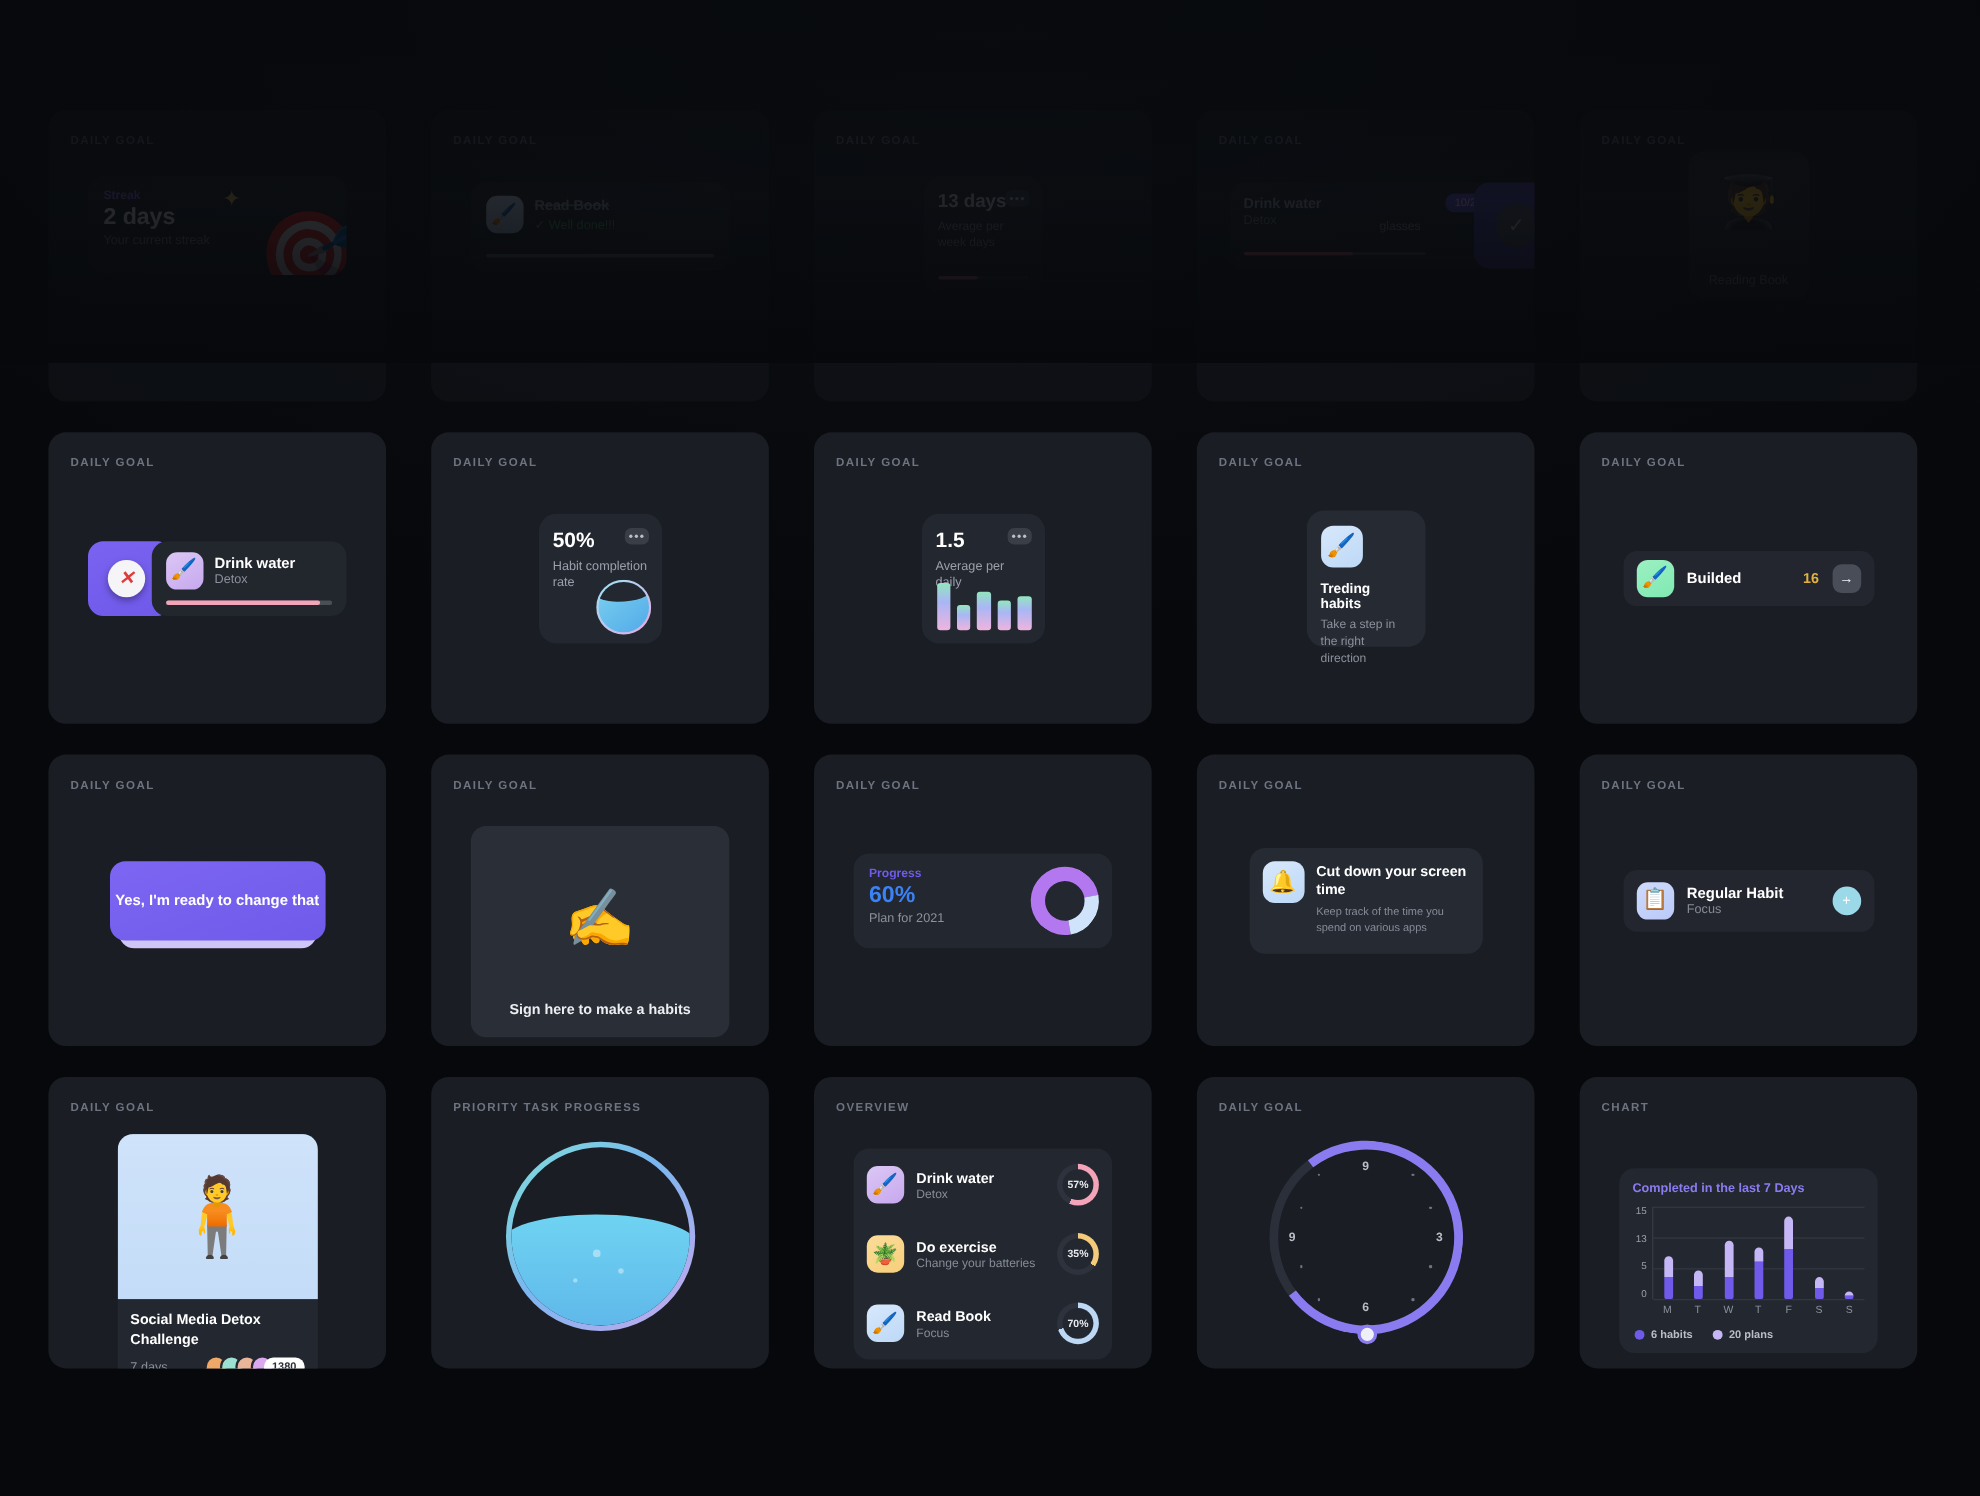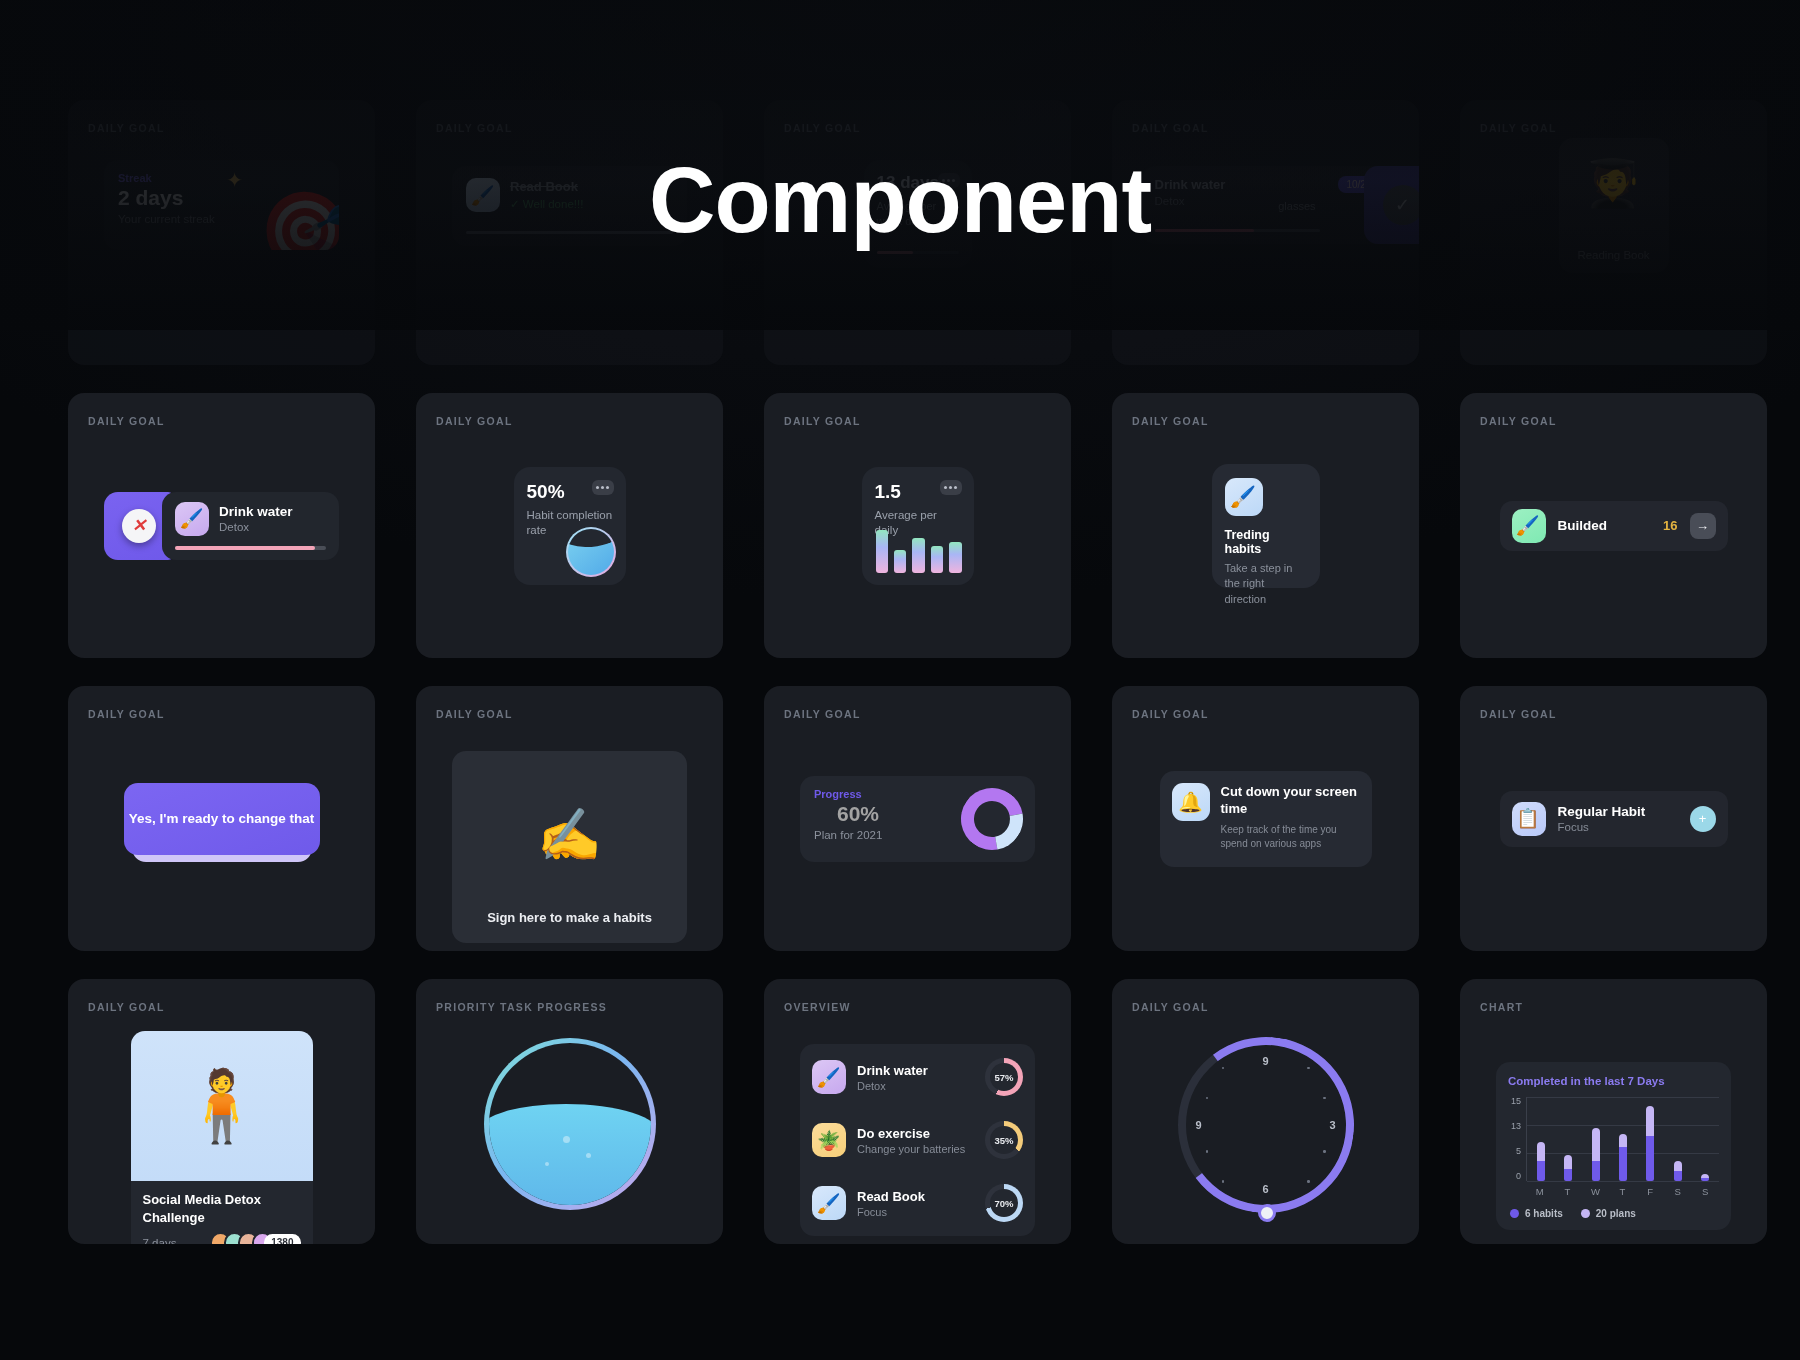--- a/index.html
+++ b/index.html
@@ -7,21 +7,21 @@
     width: 1800px; height: 1360px;
     background: #0a0c10;
     font-family: "Liberation Sans", sans-serif;
     overflow: hidden;
   }
   .stage { position: relative; width: 1800px; height: 1360px; background:
       radial-gradient(1200px 600px at 50% 0%, #0e1116 0%, #090b0f 60%, #06080b 100%); }
 
   
   .grid {
-    position: absolute; left: 68px; top: 100px;
+    position: absolute; left: 44px; top: 100px;
     width: 1700px;
     display: grid;
     grid-template-columns: repeat(5, 307px);
     grid-auto-rows: 265px;
     column-gap: 41px;
     row-gap: 28px;
   }
   .cell {
     background: #1a1d23;
     border-radius: 16px;
@@ -164,21 +164,21 @@
   
   .sign { width: 235px; height: 192px; background:#2a2e36; border-radius:14px; position:relative;
           display:flex; align-items:center; justify-content:center; }
   .sign .art { font-size: 52px; margin-top:-24px; }
   .sign .cap { position:absolute; bottom: 18px; left:0; right:0; text-align:center;
                color:#eceef2; font-size:13px; font-weight:700; }
 
   
   .prog { width: 235px; height: 86px; background:#23272f; border-radius:14px; padding:12px 14px; position:relative; }
   .prog .k { color:#6f5aea; font-size:11px; font-weight:700; }
-  .prog .big { color:#a3a3a3; font-size:21px; font-weight:700; margin-top:2px;margin-left:23px; }
+  .prog .big { color:#3b82f6; font-size:21px; font-weight:700; margin-top:2px; }
   .prog .s { color:#8b919c; font-size:11.5px; margin-top:3px; }
   .ring3d { position:absolute; right: 12px; top: 12px; width: 62px; height: 62px; border-radius:50%;
             border: 13px solid #b377f0; border-right-color:#cfe4fa; transform: rotate(35deg); }
 
   
   .note { width: 212px; height: 96px; background:#262a33; border-radius:14px; padding:12px; display:flex; gap:11px; }
   .note .t { color:#fff; font-size:13px; font-weight:700; line-height:1.35; }
   .note .s { color:#868c97; font-size:10px; line-height:1.45; margin-top:5px; }
 
   
@@ -654,14 +654,13 @@
                 <span>20 plans</span>
             </div>
           </div>
         </div>
       </div>
     </div>
 
   </div>
 
   <div class="top-dim"></div>
-  <div class="title-word">Component</div>
 </div>
 
 </body></html>

